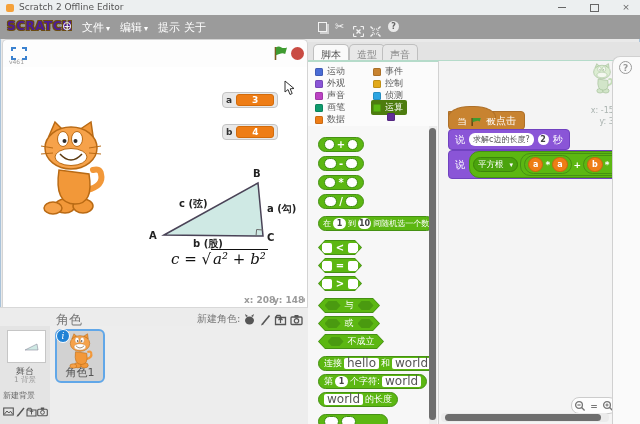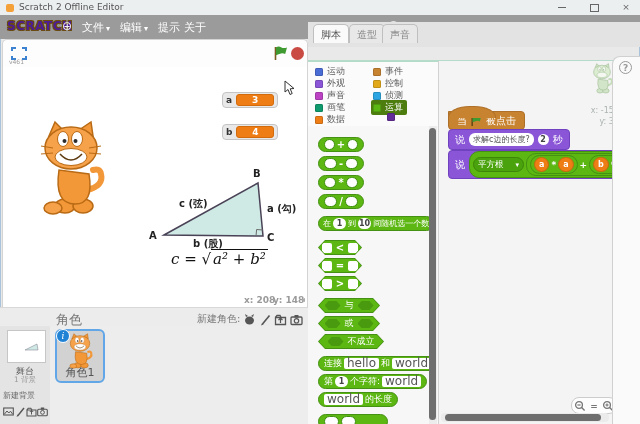--- a/index.html
+++ b/index.html
@@ -55,21 +55,21 @@
   #stage-name{left:0;top:39px;width:50px;text-align:center;font-size:9px;color:#555;}
   #stage-count{left:0;top:49px;width:50px;text-align:center;font-size:7.5px;color:#999;}
   #new-backdrop-lbl{left:3px;top:64px;font-size:8px;color:#666;}
   .sicon{top:76px;width:11px;height:11px;}
   #sprites-list{left:50px;top:326px;width:258px;height:98px;background:#ededed;}
   #sprite-thumb{left:5px;top:3px;width:46px;height:50px;background:#d2d2d2;border:2px solid #61a7e8;border-radius:6px;}
   #sprite-name{left:0;bottom:1px;width:46px;text-align:center;font-size:11px;color:#555;}
   #sprite-info{left:-1px;top:-2px;width:12px;height:12px;border-radius:50%;background:#2082d5;border:1px solid #fff;color:#fff;
                font-family:"DejaVu Serif",serif;font-style:italic;font-size:9px;text-align:center;line-height:12px;}
   
-  #tabbar{left:308px;top:22px;width:332px;height:25px;background:#e3e3e3;}
+  #tabbar{left:308px;top:42px;width:332px;height:25px;background:#e3e3e3;}
   .tab{top:2px;height:19px;border:1px solid #bfbfbf;border-bottom:none;border-radius:5px 5px 0 0;
        font-size:10px;padding:3px 7px 0 7px;box-sizing:border-box;background:#e8e8e8;color:#888;}
   .tab.active{background:#fafafa;color:#555;}
   #tab-scripts{left:5px;} #tab-costumes{left:41px;} #tab-sounds{left:74px;}
   #teal-line{left:308px;top:60px;width:332px;height:2px;background:#b5dbca;}
   #palette-cats{left:308px;top:62px;width:130px;height:64px;background:#fbfbfb;}
   .cat{display:flex;align-items:center;gap:4px;font-size:9px;color:#5a5a5a;white-space:nowrap;}
   .cat .sq{width:8px;height:8px;border-radius:1.5px;box-shadow:inset 0 0 0 1px rgba(0,0,0,.15);}
   .cat.sel{background:#4d7c0f;color:#fff;border-radius:2px;padding:1px 4px 1px 2px;text-align:right;}
   
@@ -96,21 +96,21 @@
             border-radius:0 4px 4px 4px;color:#fff;font-size:10px;padding:0 8px;height:17px;}
   .hatblock::before{content:"";position:absolute;top:-6px;left:-1px;width:46px;height:11px;background:#c88330;
             border:1px solid #ae7029;border-bottom:none;border-radius:22px 22px 0 0/11px 11px 0 0;}
   .lblock{display:inline-flex;align-items:center;gap:4px;background:#8a55d7;border:1px solid #7142c0;
           border-radius:4px;color:#fff;font-size:10px;padding:0 6px;height:19px;white-space:nowrap;}
   .sayfield{background:#fff;border-radius:6px;font-size:8px;color:#555;height:13px;line-height:13px;padding:0 4px;}
   .saynum{background:#fff;border-radius:7px;min-width:11px;height:11px;font-size:8px;font-weight:bold;color:#444;
           text-align:center;line-height:11px;}
   .gnest{display:inline-flex;align-items:center;gap:2px;background:#5cb712;border:1px solid #459113;border-radius:10px;
          padding:1px 3px;white-space:nowrap;}
-  .gdrop{display:inline-flex;align-items:center;gap:12px;background:#4aa30d;border:1px solid #3c850a;border-radius:8px;
+  .gdrop{display:inline-flex;align-items:center;gap:6px;background:#4aa30d;border:1px solid #3c850a;border-radius:8px;
          color:#fff;font-size:8.5px;padding:0 4px;height:13px;}
   .gdrop .car{font-size:7px;}
   .vpill{display:inline-flex;align-items:center;background:#ee7d16;border:1px solid #c2680f;border-radius:8px;
          color:#fff;font-weight:bold;font-size:8px;height:13px;padding:0 4px;}
   .opws{font-size:9px;font-weight:bold;color:#fff;}
   #say-expr{height:27px;}
   
   #zoom-group{left:132px;top:336px;width:44px;height:15px;background:#fdfdfd;border:1px solid #ccc;border-radius:8px;
               display:flex;align-items:center;justify-content:space-around;}
   #zoom-group .eq{font-size:9px;font-weight:bold;color:#777;}

